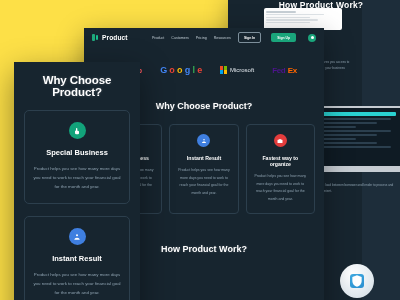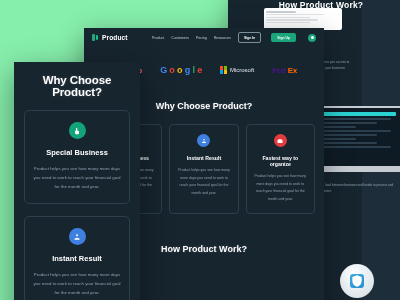--- a/index.html
+++ b/index.html
@@ -2,21 +2,21 @@
 <html><head>
 <meta charset="utf-8">
 <style>
   * { margin:0; padding:0; box-sizing:border-box; }
   html,body { width:400px; height:300px; overflow:hidden; }
   body {
     font-family: "Liberation Sans", sans-serif;
     background:#f2f2f2;
     position:relative;
   }
-  .stage { position:absolute; inset:0; overflow:hidden; background:#86efac; }
+  .stage { position:absolute; inset:0; overflow:hidden; background:#fde047; }
 
   
   .panel {
     position:absolute;
     background:#17252f;
     overflow:hidden;
     box-shadow:0 6px 22px rgba(0,0,0,.30);
   }
 
   

